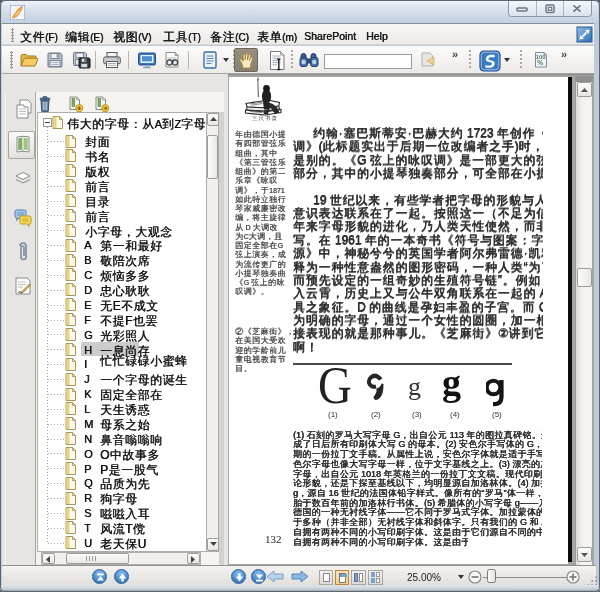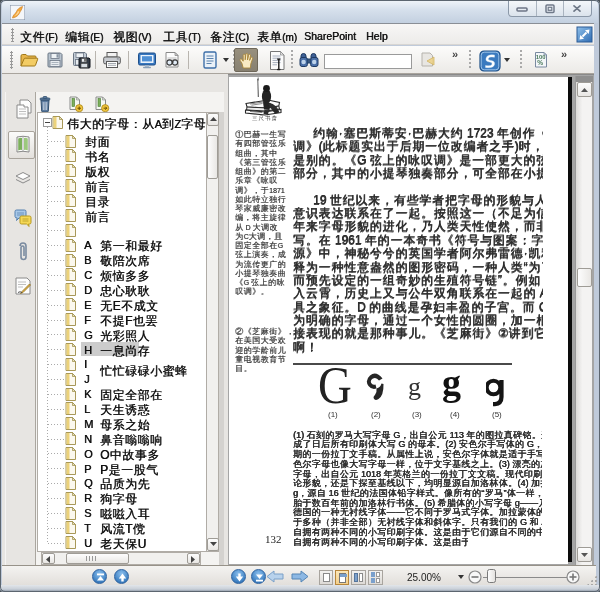--- a/index.html
+++ b/index.html
@@ -365,20 +365,21 @@
             <path d="M7.5 .5 L7.5 3.5 L10.5 3.5 Z" fill="#e8e0c0" stroke="#9a8a40" stroke-width=".7"></path>
             <path d="M1.6 1 L4.5 1 L4.5 12 L1.6 12 Z" fill="#ecd27a"></path>
           </svg>
           <div class="ti" style="left:47px;top:95.6px">前言</div>
           <div style="position:absolute;left:10px;top:117px;width:16px;height:1px;background-image:linear-gradient(90deg,#aaa 1px,transparent 1px);background-size:3px 1px"></div>
           <svg class="bmicon" style="left:27px;top:110.8px" viewBox="0 0 11 13">
             <path d="M1 .5 L7.5 .5 L10.5 3.5 L10.5 12.5 L1 12.5 Z" fill="#fbf8ee" stroke="#a89858" stroke-width="1"></path>
             <path d="M7.5 .5 L7.5 3.5 L10.5 3.5 Z" fill="#e8e0c0" stroke="#9a8a40" stroke-width=".7"></path>
             <path d="M1.6 1 L4.5 1 L4.5 12 L1.6 12 Z" fill="#ecd27a"></path>
           </svg>
+          <div class="ti" style="left:47px;top:110.5px">小字母，大观念</div>
           <div style="position:absolute;left:10px;top:132px;width:16px;height:1px;background-image:linear-gradient(90deg,#aaa 1px,transparent 1px);background-size:3px 1px"></div>
           <svg class="bmicon" style="left:27px;top:125.7px" viewBox="0 0 11 13">
             <path d="M1 .5 L7.5 .5 L10.5 3.5 L10.5 12.5 L1 12.5 Z" fill="#fbf8ee" stroke="#a89858" stroke-width="1"></path>
             <path d="M7.5 .5 L7.5 3.5 L10.5 3.5 Z" fill="#e8e0c0" stroke="#9a8a40" stroke-width=".7"></path>
             <path d="M1.6 1 L4.5 1 L4.5 12 L1.6 12 Z" fill="#ecd27a"></path>
           </svg>
           <div class="ti" style="left:46px;top:125.4px"><span class="lat">A</span></div>
           <div class="ti" style="left:62px;top:125.4px">第一和最好</div>
           <div style="position:absolute;left:10px;top:147px;width:16px;height:1px;background-image:linear-gradient(90deg,#aaa 1px,transparent 1px);background-size:3px 1px"></div>
           <svg class="bmicon" style="left:27px;top:140.5px" viewBox="0 0 11 13">
@@ -437,28 +438,29 @@
           <div style="position:absolute;left:43px;top:229.0px;width:58px;height:14px;background:#cccccc"></div>
           <div class="ti" style="left:46px;top:229.5px"><span class="lat">H</span></div>
           <div class="ti" style="left:62px;top:229.5px">一息尚存</div>
           <div style="position:absolute;left:10px;top:251px;width:16px;height:1px;background-image:linear-gradient(90deg,#aaa 1px,transparent 1px);background-size:3px 1px"></div>
           <svg class="bmicon" style="left:27px;top:244.7px" viewBox="0 0 11 13">
             <path d="M1 .5 L7.5 .5 L10.5 3.5 L10.5 12.5 L1 12.5 Z" fill="#fbf8ee" stroke="#a89858" stroke-width="1"></path>
             <path d="M7.5 .5 L7.5 3.5 L10.5 3.5 Z" fill="#e8e0c0" stroke="#9a8a40" stroke-width=".7"></path>
             <path d="M1.6 1 L4.5 1 L4.5 12 L1.6 12 Z" fill="#ecd27a"></path>
           </svg>
           <div class="ti" style="left:46px;top:244.4px"><span class="lat">I</span></div>
-          <div class="ti" style="left:62px;top:250px">忙忙碌碌小蜜蜂</div>
+          <div class="ti" style="left:62px;top:240px">忙忙碌碌小蜜蜂</div>
           <div style="position:absolute;left:10px;top:266px;width:16px;height:1px;background-image:linear-gradient(90deg,#aaa 1px,transparent 1px);background-size:3px 1px"></div>
           <svg class="bmicon" style="left:27px;top:259.6px" viewBox="0 0 11 13">
             <path d="M1 .5 L7.5 .5 L10.5 3.5 L10.5 12.5 L1 12.5 Z" fill="#fbf8ee" stroke="#a89858" stroke-width="1"></path>
             <path d="M7.5 .5 L7.5 3.5 L10.5 3.5 Z" fill="#e8e0c0" stroke="#9a8a40" stroke-width=".7"></path>
             <path d="M1.6 1 L4.5 1 L4.5 12 L1.6 12 Z" fill="#ecd27a"></path>
           </svg>
           <div class="ti" style="left:46px;top:259.3px"><span class="lat">J</span></div>
+          <div class="ti" style="left:62px;top:259.3px">一个字母的诞生</div>
           <div style="position:absolute;left:10px;top:281px;width:16px;height:1px;background-image:linear-gradient(90deg,#aaa 1px,transparent 1px);background-size:3px 1px"></div>
           <svg class="bmicon" style="left:27px;top:274.5px" viewBox="0 0 11 13">
             <path d="M1 .5 L7.5 .5 L10.5 3.5 L10.5 12.5 L1 12.5 Z" fill="#fbf8ee" stroke="#a89858" stroke-width="1"></path>
             <path d="M7.5 .5 L7.5 3.5 L10.5 3.5 Z" fill="#e8e0c0" stroke="#9a8a40" stroke-width=".7"></path>
             <path d="M1.6 1 L4.5 1 L4.5 12 L1.6 12 Z" fill="#ecd27a"></path>
           </svg>
           <div class="ti" style="left:46px;top:274.2px"><span class="lat">K</span></div>
           <div class="ti" style="left:62px;top:274.2px">固定全部在</div>
           <div style="position:absolute;left:10px;top:296px;width:16px;height:1px;background-image:linear-gradient(90deg,#aaa 1px,transparent 1px);background-size:3px 1px"></div>
           <svg class="bmicon" style="left:27px;top:289.3px" viewBox="0 0 11 13">
@@ -562,21 +564,21 @@
         <div style="position:absolute;left:44px;top:3px;width:12px;height:5px;background-image:linear-gradient(90deg,#999 1px,transparent 1px);background-size:3px 5px"></div>
         <div class="sbtn" style="right:0px;top:0px;width:13px;height:11px"></div>
         <svg style="position:absolute;right:4px;top:3px" width="5" height="7">
             <path d="M4 3.5 L0 0 L0 7 Z" fill="#444"></path>
           </svg>
       </div>
     </div>
     <div class="splitter"></div>
     <div class="doc" style="left:226px;width:366px">
       <div class="page" id="page">
-          <div class="ml" style="left:6px;top:52.0px">①巴赫一生写</div>
+          <div class="ml" style="left:6px;top:52.0px">年由德国小提</div>
           <div class="ml" style="left:6px;top:61.2px">有四部管弦乐</div>
           <div class="ml" style="left:6px;top:70.5px">组曲，其中</div>
           <div class="ml" style="left:6px;top:79.8px">《第三管弦乐</div>
           <div class="ml" style="left:6px;top:89.0px">组曲》的第二</div>
           <div class="ml" style="left:6px;top:98.2px">乐章《咏叹</div>
           <div class="ml" style="left:6px;top:107.5px">调》，于<span class="lat">1871</span></div>
           <div class="ml" style="left:6px;top:116.8px">如此特立独行</div>
           <div class="ml" style="left:6px;top:126.0px">琴家威廉密改</div>
           <div class="ml" style="left:6px;top:135.2px">编，将主旋律</div>
           <div class="ml" style="left:6px;top:144.5px">从<span class="lat"> D </span>大调改</div>

